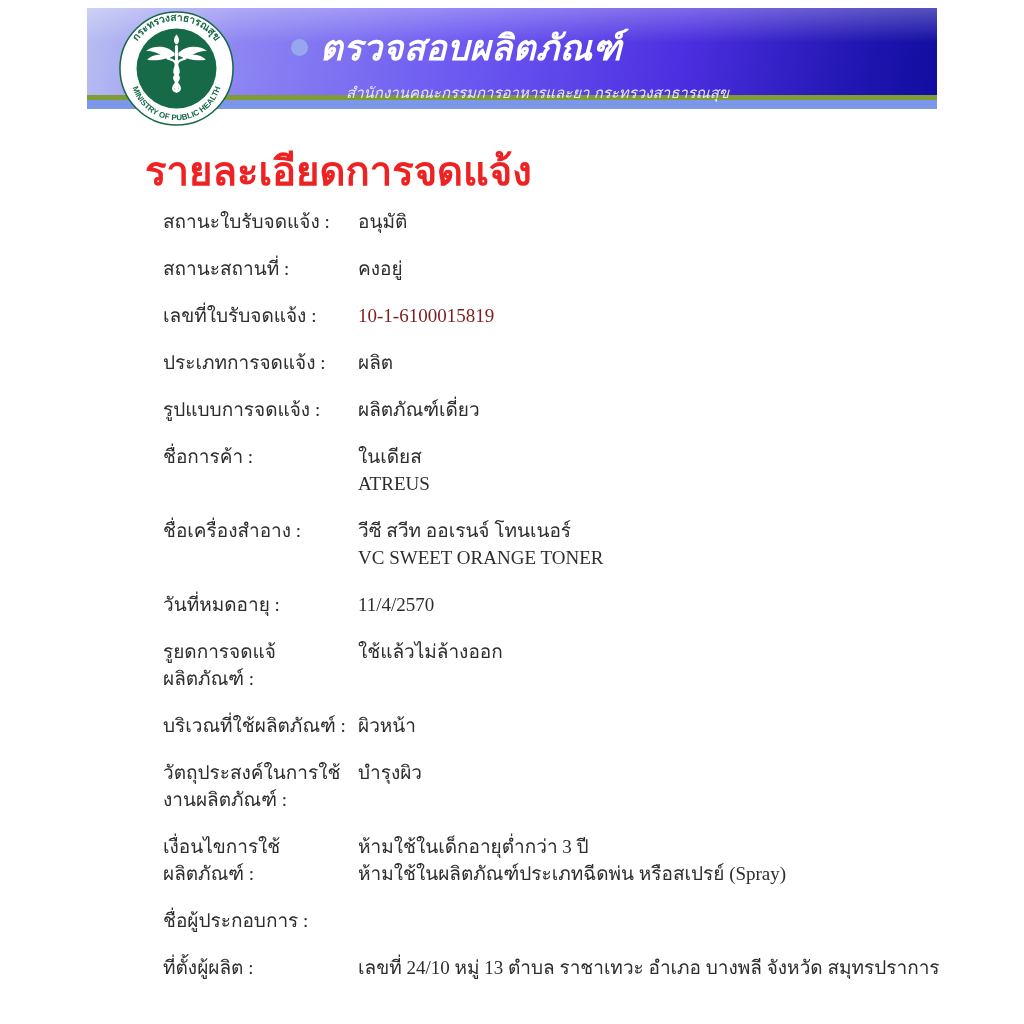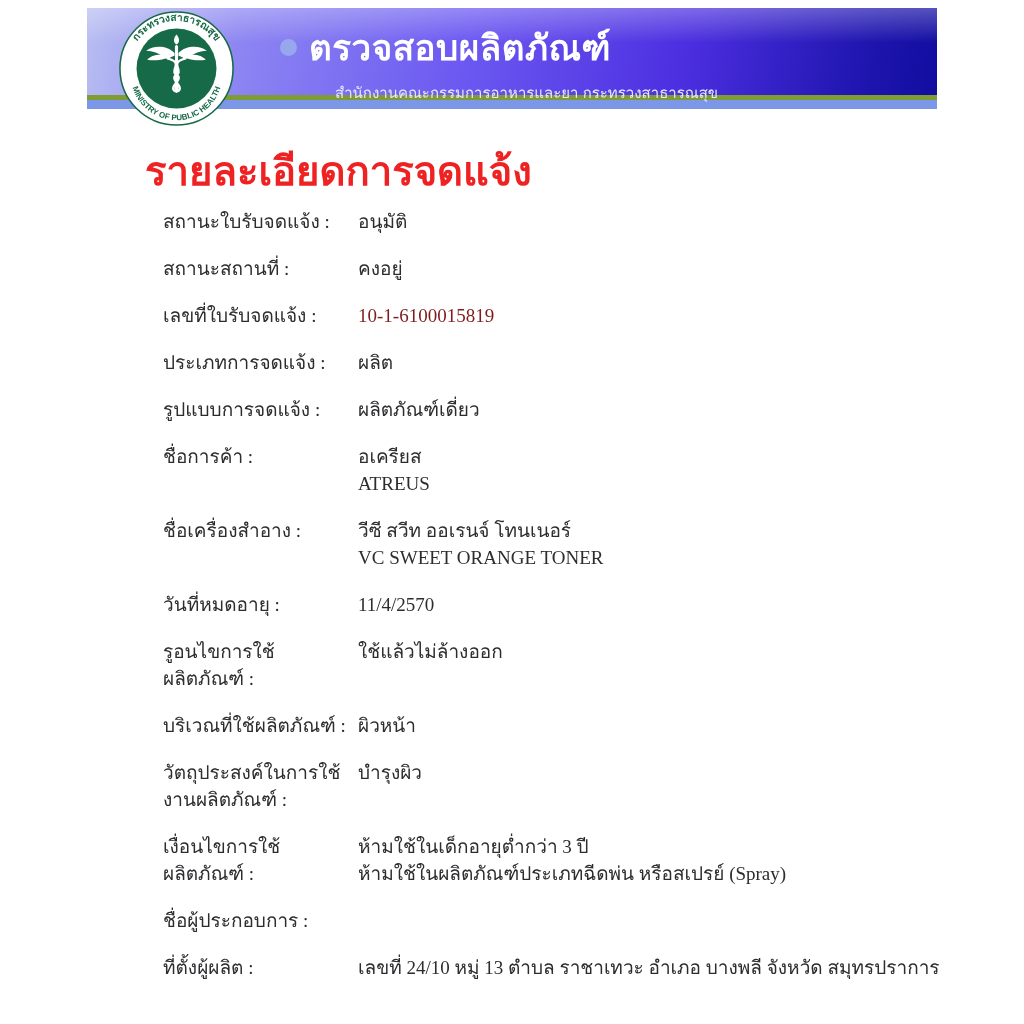--- a/index.html
+++ b/index.html
@@ -27,23 +27,24 @@
   .logo {
     position: absolute;
     left: 31px;
     top: 2px;
     width: 117px;
     height: 117px;
     z-index: 5;
   }
   .title-area {
     position: absolute;
-    left: 193px;
+    left: 204px;
     top: 12px;
     white-space: nowrap;
+    font-style: italic;
   }
   .title-line { display: flex; align-items: center; }
   .title-dot {
     width: 17px;
     height: 17px;
     border-radius: 50%;
     background: #96a7ee;
     margin-right: 12px;
     flex: none;
   }
@@ -173,21 +174,21 @@
     <div class="row-value">
         <span class="block">ผลิตภัณฑ์เดี่ยว</span>
       </div>
   </div>
 
   <div class="row">
     <div class="row-label">
         <span class="block">ชื่อการค้า :</span>
       </div>
     <div class="row-value">
-        <span class="block">อเครียส</span>
+        <span class="block">ในเดียส</span>
         <span class="block">ATREUS</span>
       </div>
   </div>
 
   <div class="row">
     <div class="row-label">
         <span class="block">ชื่อเครื่องสำอาง :</span>
       </div>
     <div class="row-value">
         <span class="block">วีซี สวีท ออเรนจ์ โทนเนอร์</span>
@@ -200,21 +201,21 @@
     <div class="row-label">
         <span class="block">วันที่หมดอายุ :</span>
       </div>
     <div class="row-value">
         <span class="block">11/4/2570</span>
       </div>
   </div>
 
   <div class="row extra-gap">
     <div class="row-label">
-        <span class="block">รูอนไขการใช้</span>
+        <span class="block">รูยดการจดแจ้</span>
         <span class="block">ผลิตภัณฑ์ :</span>
       </div>
     <div class="row-value">
         <span class="block">ใช้แล้วไม่ล้างออก</span>
       </div>
   </div>
 
   <div class="row">
     <div class="row-label">
         <span class="block">บริเวณที่ใช้ผลิตภัณฑ์ :</span>

